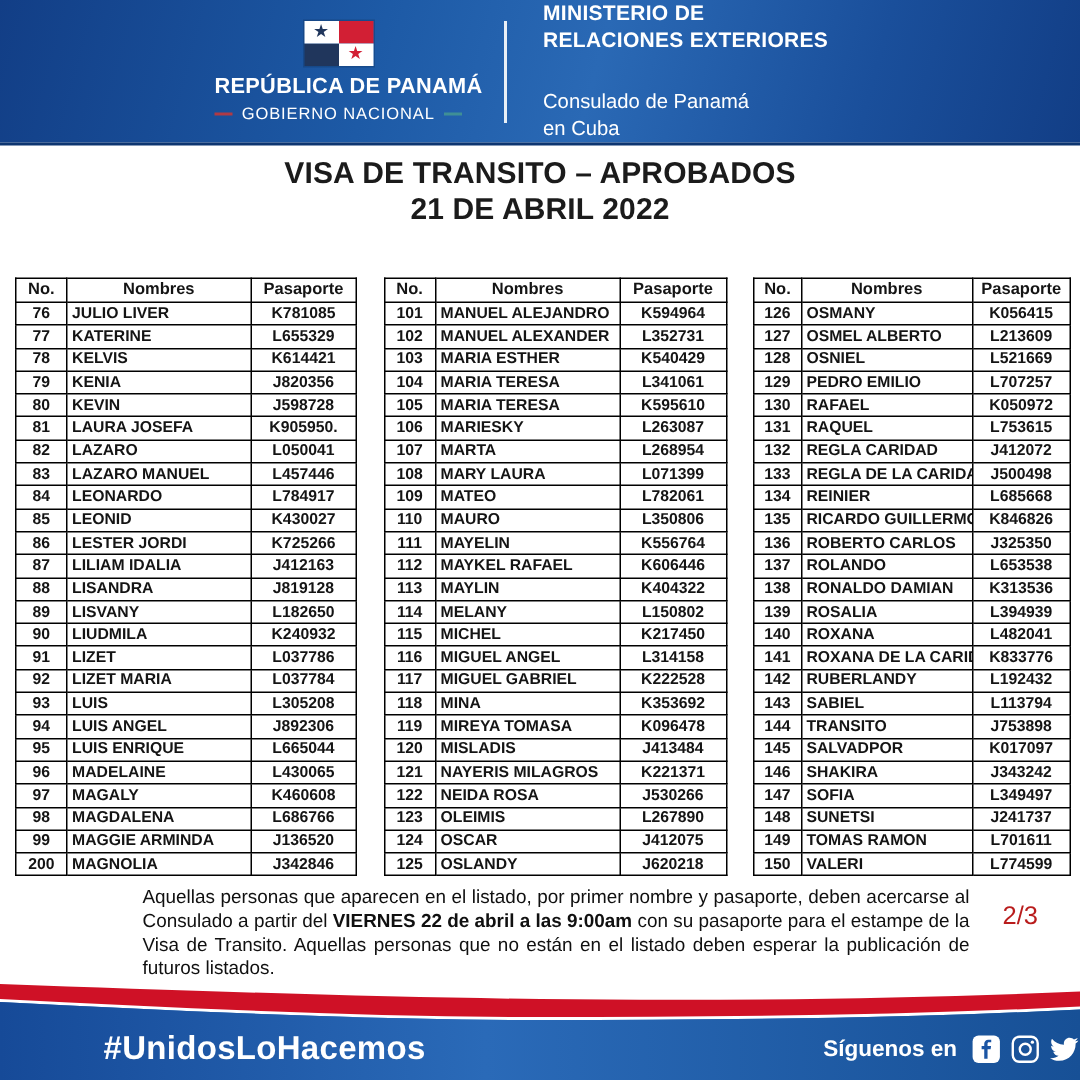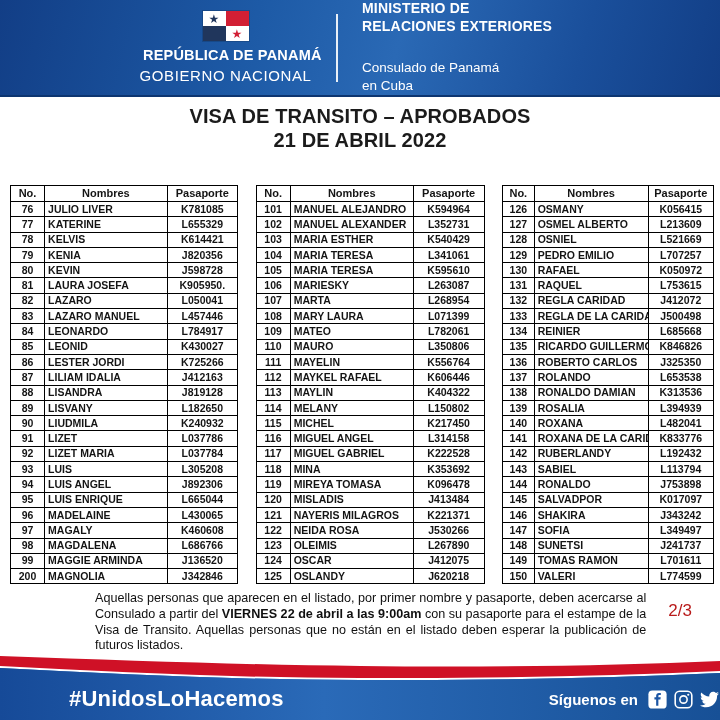--- a/index.html
+++ b/index.html
@@ -20,21 +20,21 @@
   .logo-block { width: 165px; text-align: center; margin-right: 28px; }
   .flag { width: 46px; height: 30px; margin: 0 auto 6px auto; display: grid; grid-template-columns: 1fr 1fr; grid-template-rows: 1fr 1fr; box-shadow: 0 0 0 1px rgba(0,0,0,0.15); }
   .flag .q1 { background: #fff; position: relative; }
   .flag .q2 { background: #d21f34; }
   .flag .q3 { background: #20365c; }
   .flag .q4 { background: #fff; position: relative; }
   .flag .star { position: absolute; top: 50%; left: 50%; transform: translate(-50%,-54%); font-size: 12px; line-height: 1; }
   .flag .q1 .star { color: #20365c; }
   .flag .q4 .star { color: #d21f34; }
   .republic { font-size: 14.5px; font-weight: bold; letter-spacing: 0.2px; white-space: nowrap; }
-  .government { font-size: 15px; letter-spacing: 0.6px; margin-top: 4px; display: flex; align-items: flex-start; justify-content: center; gap: 6px; white-space: nowrap; }
+  .government { font-size: 11px; letter-spacing: 0.6px; margin-top: 4px; display: flex; align-items: center; justify-content: center; gap: 6px; white-space: nowrap; }
   .gov-dash { display: inline-block; width: 14px; height: 2px; }
   .gov-dash.left { background: #b03a45; }
   .gov-dash.right { background: #3f8f96; }
   .header-divider { width: 2px; height: 68px; background: rgba(255,255,255,0.9); margin-right: 24px; }
   .ministry-block { width: 215px; }
   .ministry { font-size: 14px; font-weight: bold; line-height: 1.25; letter-spacing: 0.2px; }
   .consulate { font-size: 13.5px; line-height: 1.3; margin-top: 24px; }
 
   
   .title-block { text-align: center; margin-top: 7px; color: #1b1b1b; }
@@ -487,21 +487,21 @@
             <td class="col-nombres">RUBERLANDY</td>
             <td class="col-pasaporte">L192432</td>
           </tr>
           <tr>
             <td class="col-no">143</td>
             <td class="col-nombres">SABIEL</td>
             <td class="col-pasaporte">L113794</td>
           </tr>
           <tr>
             <td class="col-no">144</td>
-            <td class="col-nombres">RONALDO</td>
+            <td class="col-nombres">TRANSITO</td>
             <td class="col-pasaporte">J753898</td>
           </tr>
           <tr>
             <td class="col-no">145</td>
             <td class="col-nombres">SALVADPOR</td>
             <td class="col-pasaporte">K017097</td>
           </tr>
           <tr>
             <td class="col-no">146</td>
             <td class="col-nombres">SHAKIRA</td>

